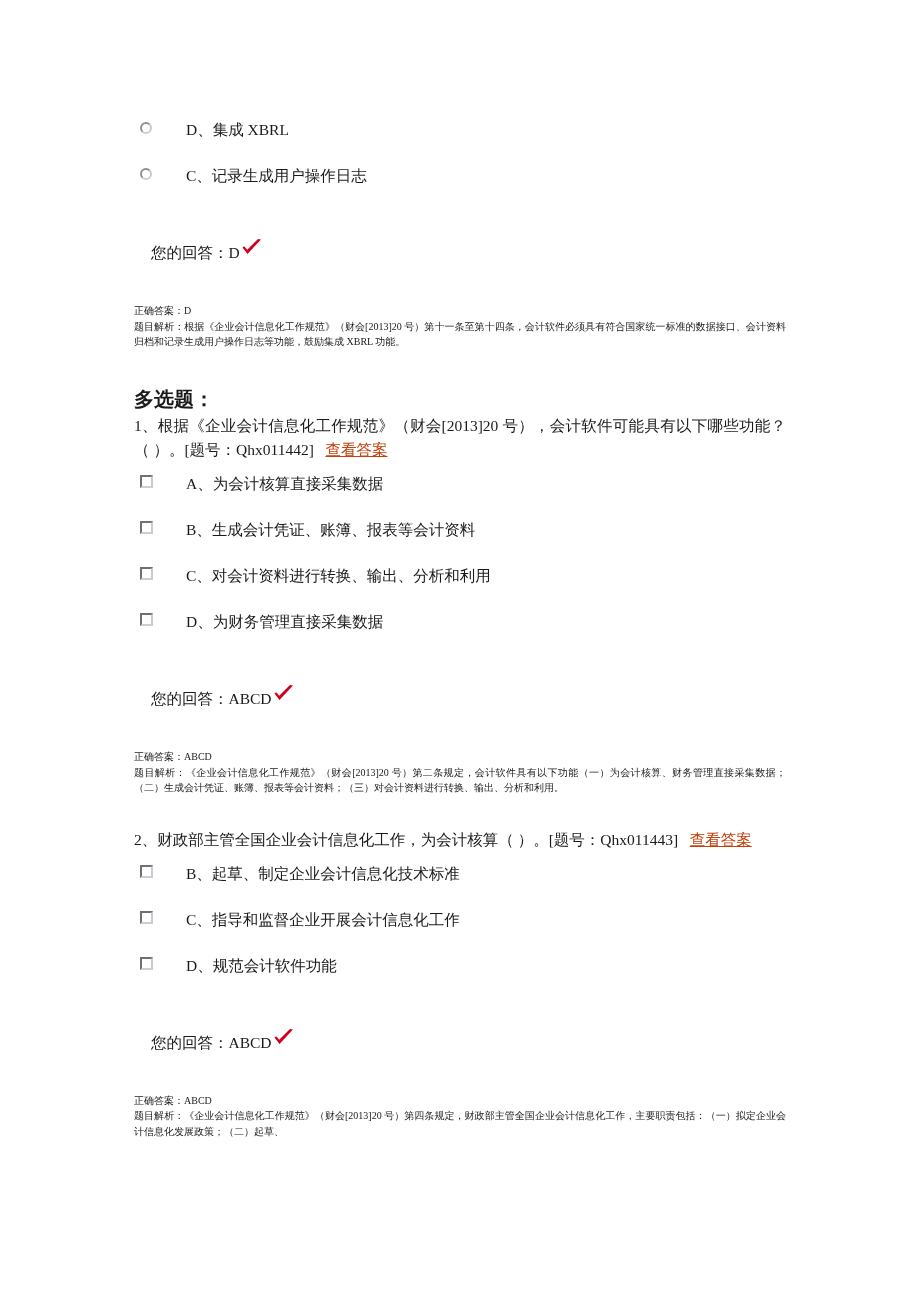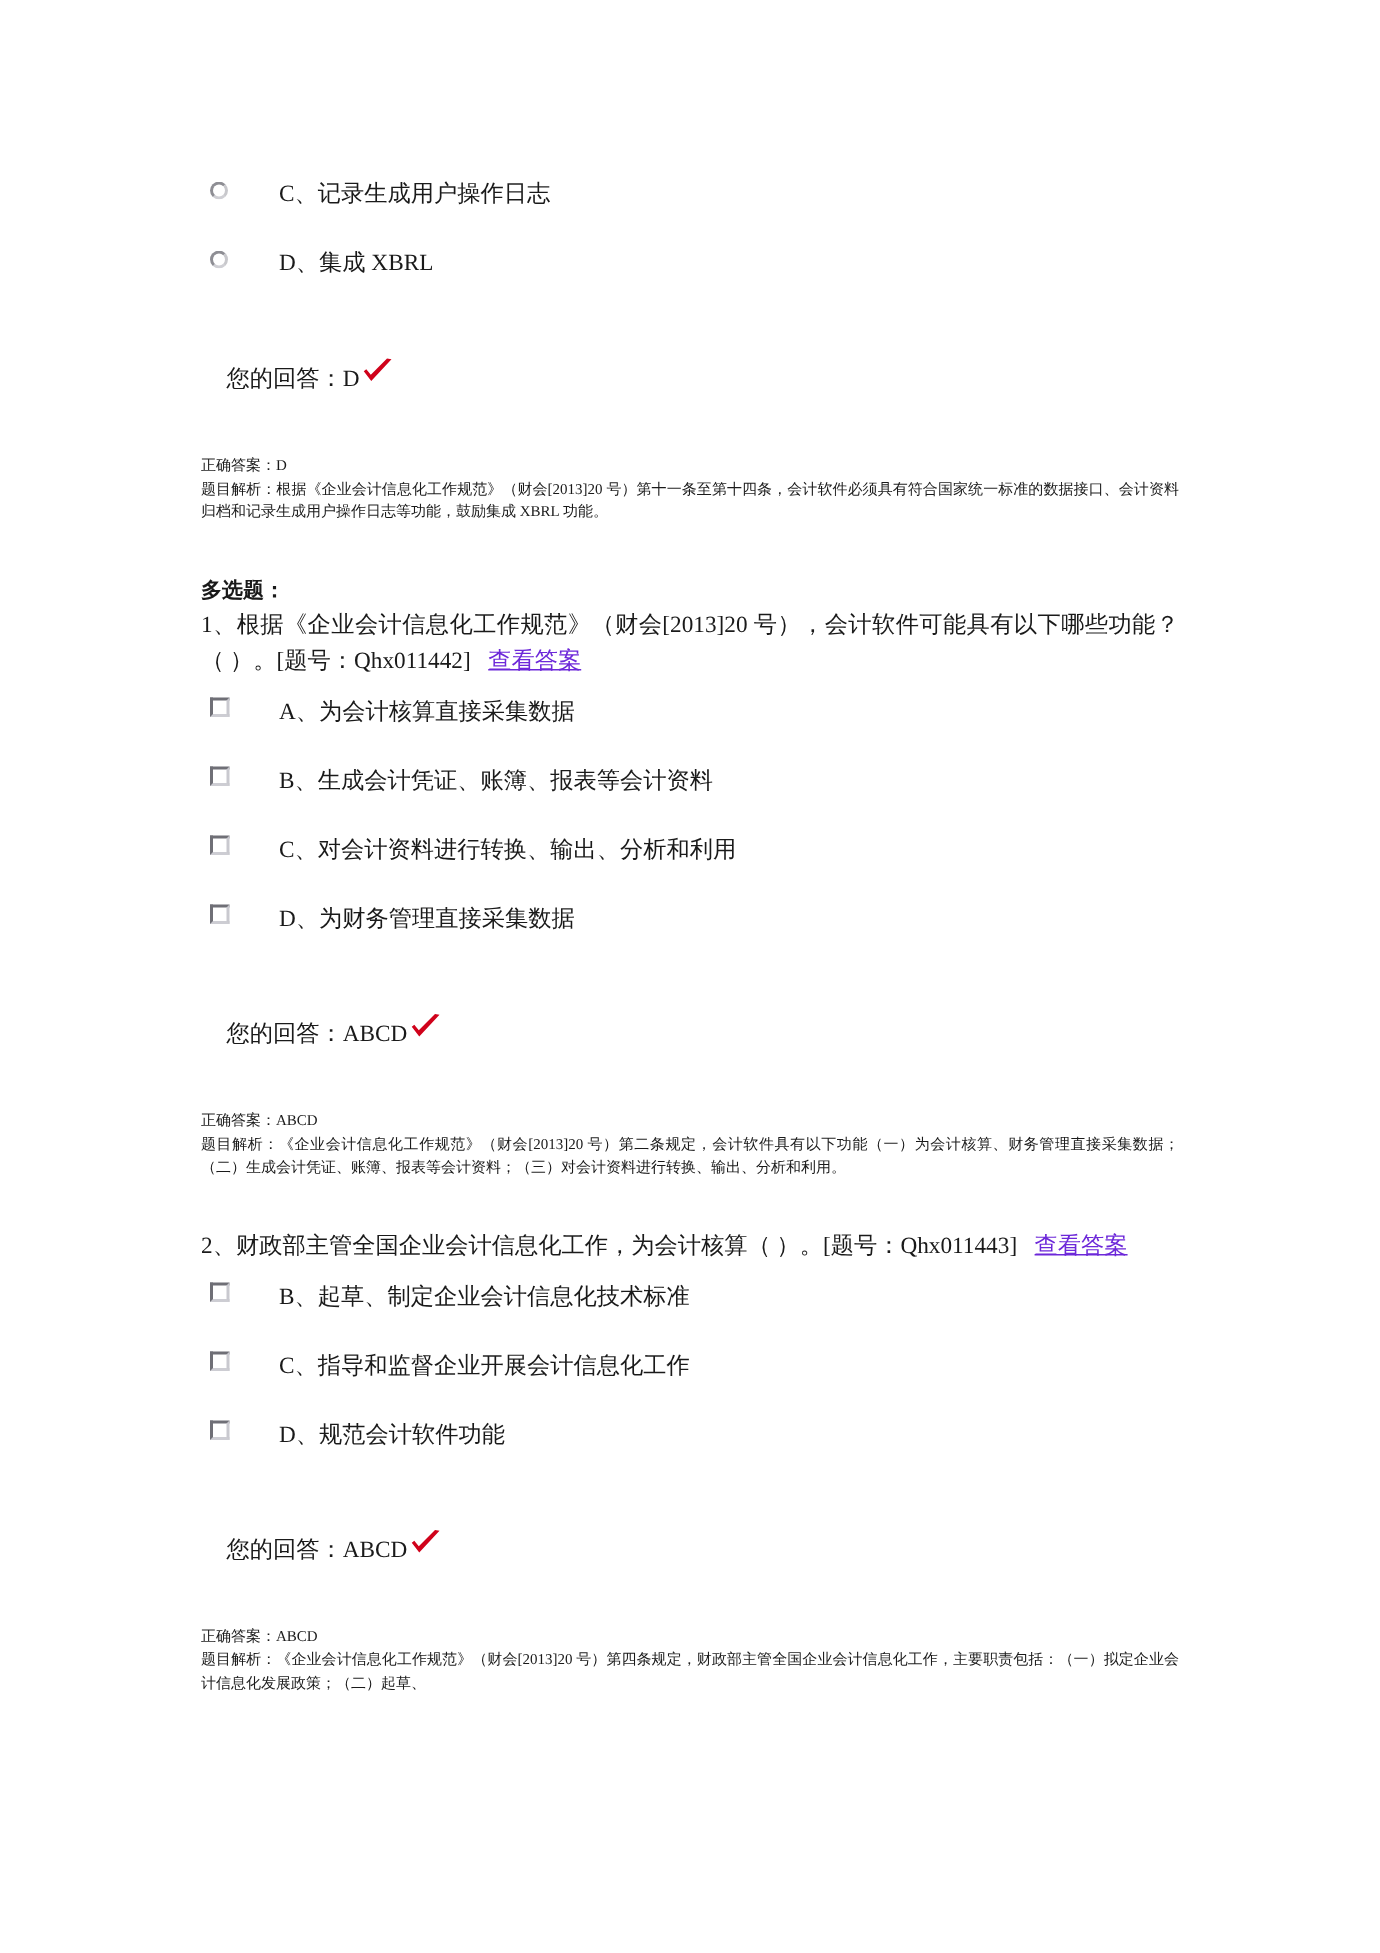--- a/index.html
+++ b/index.html
@@ -85,59 +85,59 @@
   .para {
     font-size: 10px;
     line-height: 1.55;
     margin: 0;
     text-align: justify;
     text-justify: inter-ideograph;
   }
 
   .section-title {
     font-weight: bold;
-    font-size: 14px;
+    font-size: 20px;
     line-height: 1.5;
     margin: 0;
   }
 
   .qstem {
     font-size: 15.5px;
     line-height: 1.55;
     margin: 0;
     text-align: justify;
     text-justify: inter-ideograph;
   }
   a.viewans {
-    color: #6d28d9;
+    color: #c2410c;
     text-decoration: underline;
     cursor: pointer;
   }
   .gap-sm { height: 14px; }
   .gap-md { height: 22px; }
   .gap-lg { height: 30px; }
   .nowrap { white-space: nowrap; }
 </style>
 </head>
 <body>
 
 <div class="page">
 
   <div class="gap-lg" style="height:118px"></div>
 
   <div>
 
     <div class="option">
       <span class="ctrl"><span class="radio"></span></span>
-      <span class="olabel zh">C、记录生成用户操作日志</span>
+      <span class="olabel zh">D、集成 XBRL</span>
     </div>
 
     <div class="option">
       <span class="ctrl"><span class="radio"></span></span>
-      <span class="olabel zh">D、集成 XBRL</span>
+      <span class="olabel zh">C、记录生成用户操作日志</span>
     </div>
 
   </div>
 
   <div class="gap-sm"></div>
 
   <div class="ans-line">
     <span class="zh">您的回答：</span>
     <span>D</span>
     <span class="check-mark">

